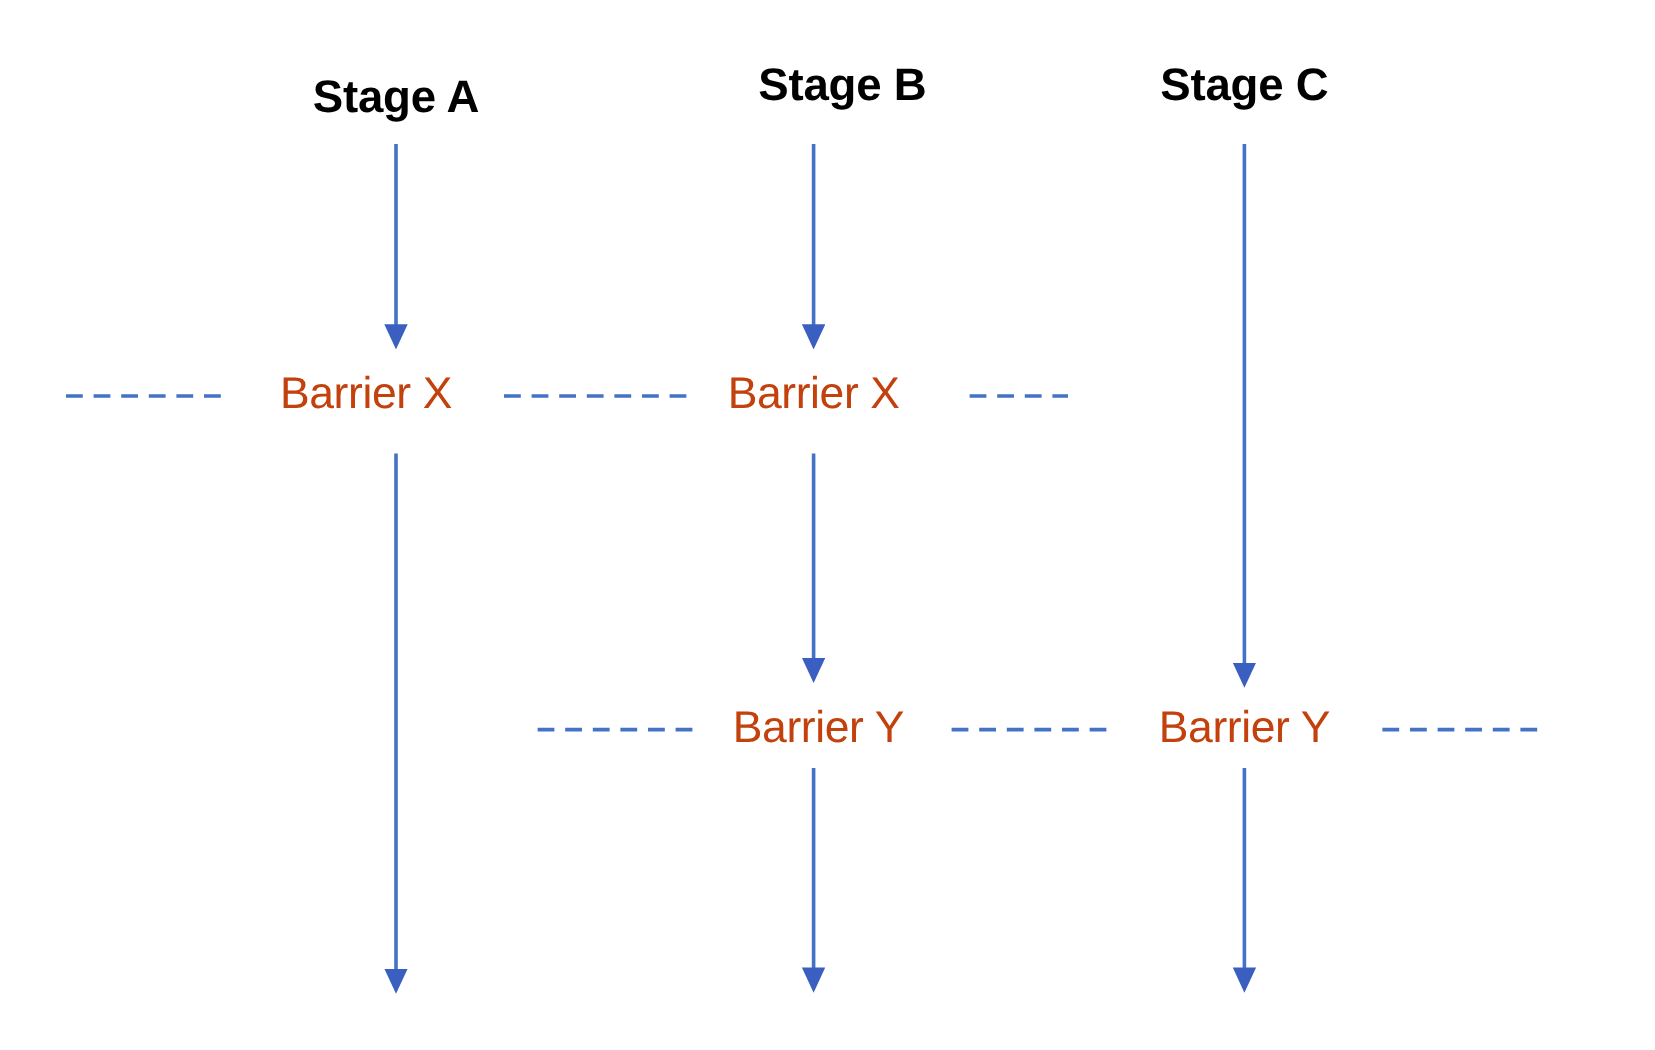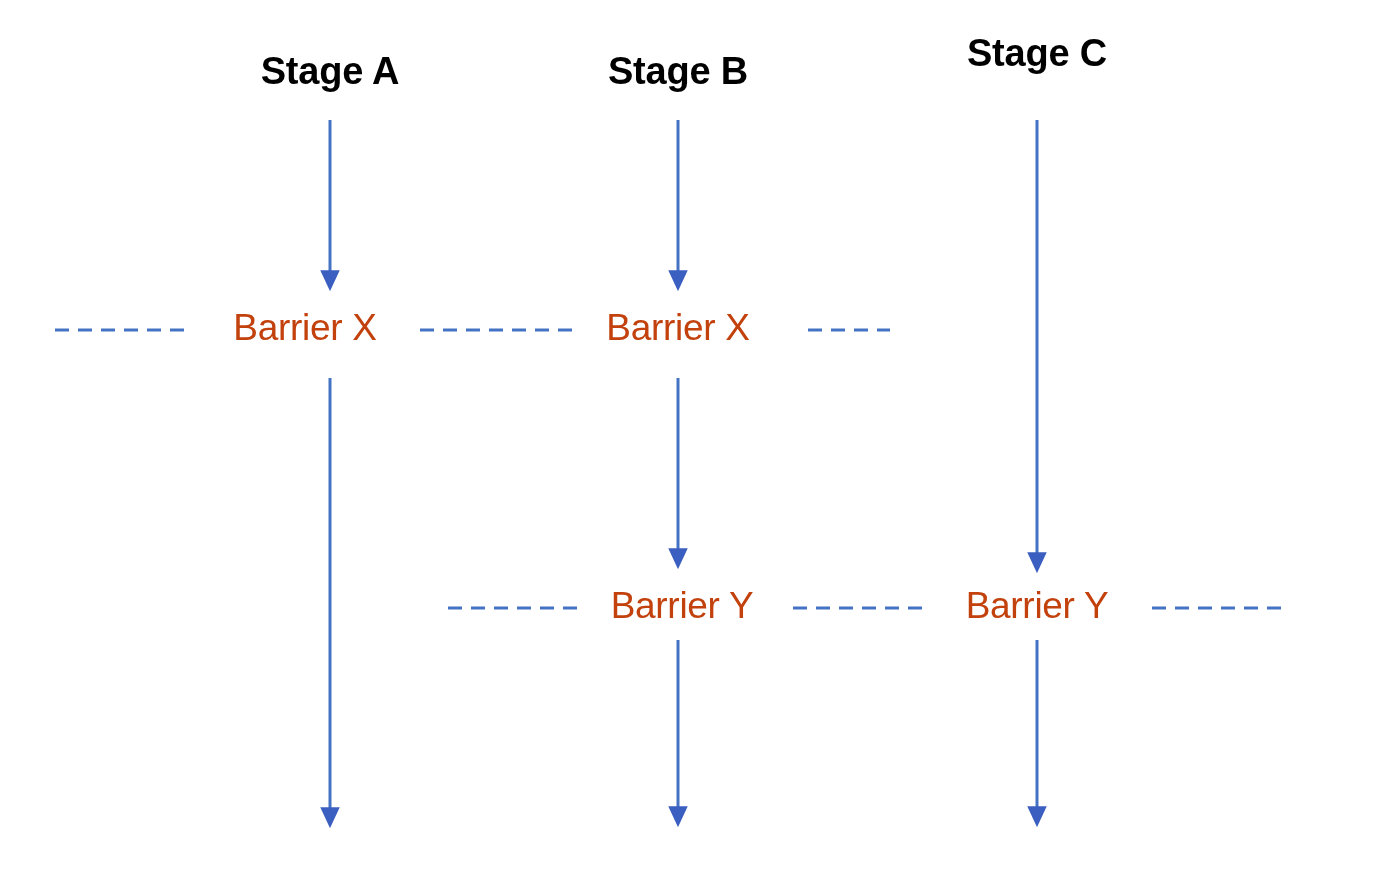--- a/index.html
+++ b/index.html
@@ -78,25 +78,25 @@
 
     <line x1="808" y1="330" x2="890" y2="330" stroke="#4472c4" stroke-width="3" stroke-dasharray="14 9"></line>
 
     <line x1="448" y1="608" x2="578" y2="608" stroke="#4472c4" stroke-width="3" stroke-dasharray="14 9"></line>
 
     <line x1="793" y1="608" x2="930" y2="608" stroke="#4472c4" stroke-width="3" stroke-dasharray="14 9"></line>
 
     <line x1="1152" y1="608" x2="1286" y2="608" stroke="#4472c4" stroke-width="3" stroke-dasharray="14 9"></line>
   </svg>
 
-  <div class="stage-header" style="left:330px; top:50px;">Stage A</div>
+  <div class="stage-header" style="left:330px; top:60px;">Stage A</div>
 
-  <div class="stage-header" style="left:678px; top:50px;">Stage B</div>
+  <div class="stage-header" style="left:702px; top:50px;">Stage B</div>
 
-  <div class="stage-header" style="left:1037px; top:32px;">Stage C</div>
+  <div class="stage-header" style="left:1037px; top:50px;">Stage C</div>
 
   <div class="barrier-label" style="left:305px; top:307px;">Barrier X</div>
 
   <div class="barrier-label" style="left:678px; top:307px;">Barrier X</div>
 
   <div class="barrier-label" style="left:682px; top:585px;">Barrier Y</div>
 
   <div class="barrier-label" style="left:1037px; top:585px;">Barrier Y</div>
 
 </div>

